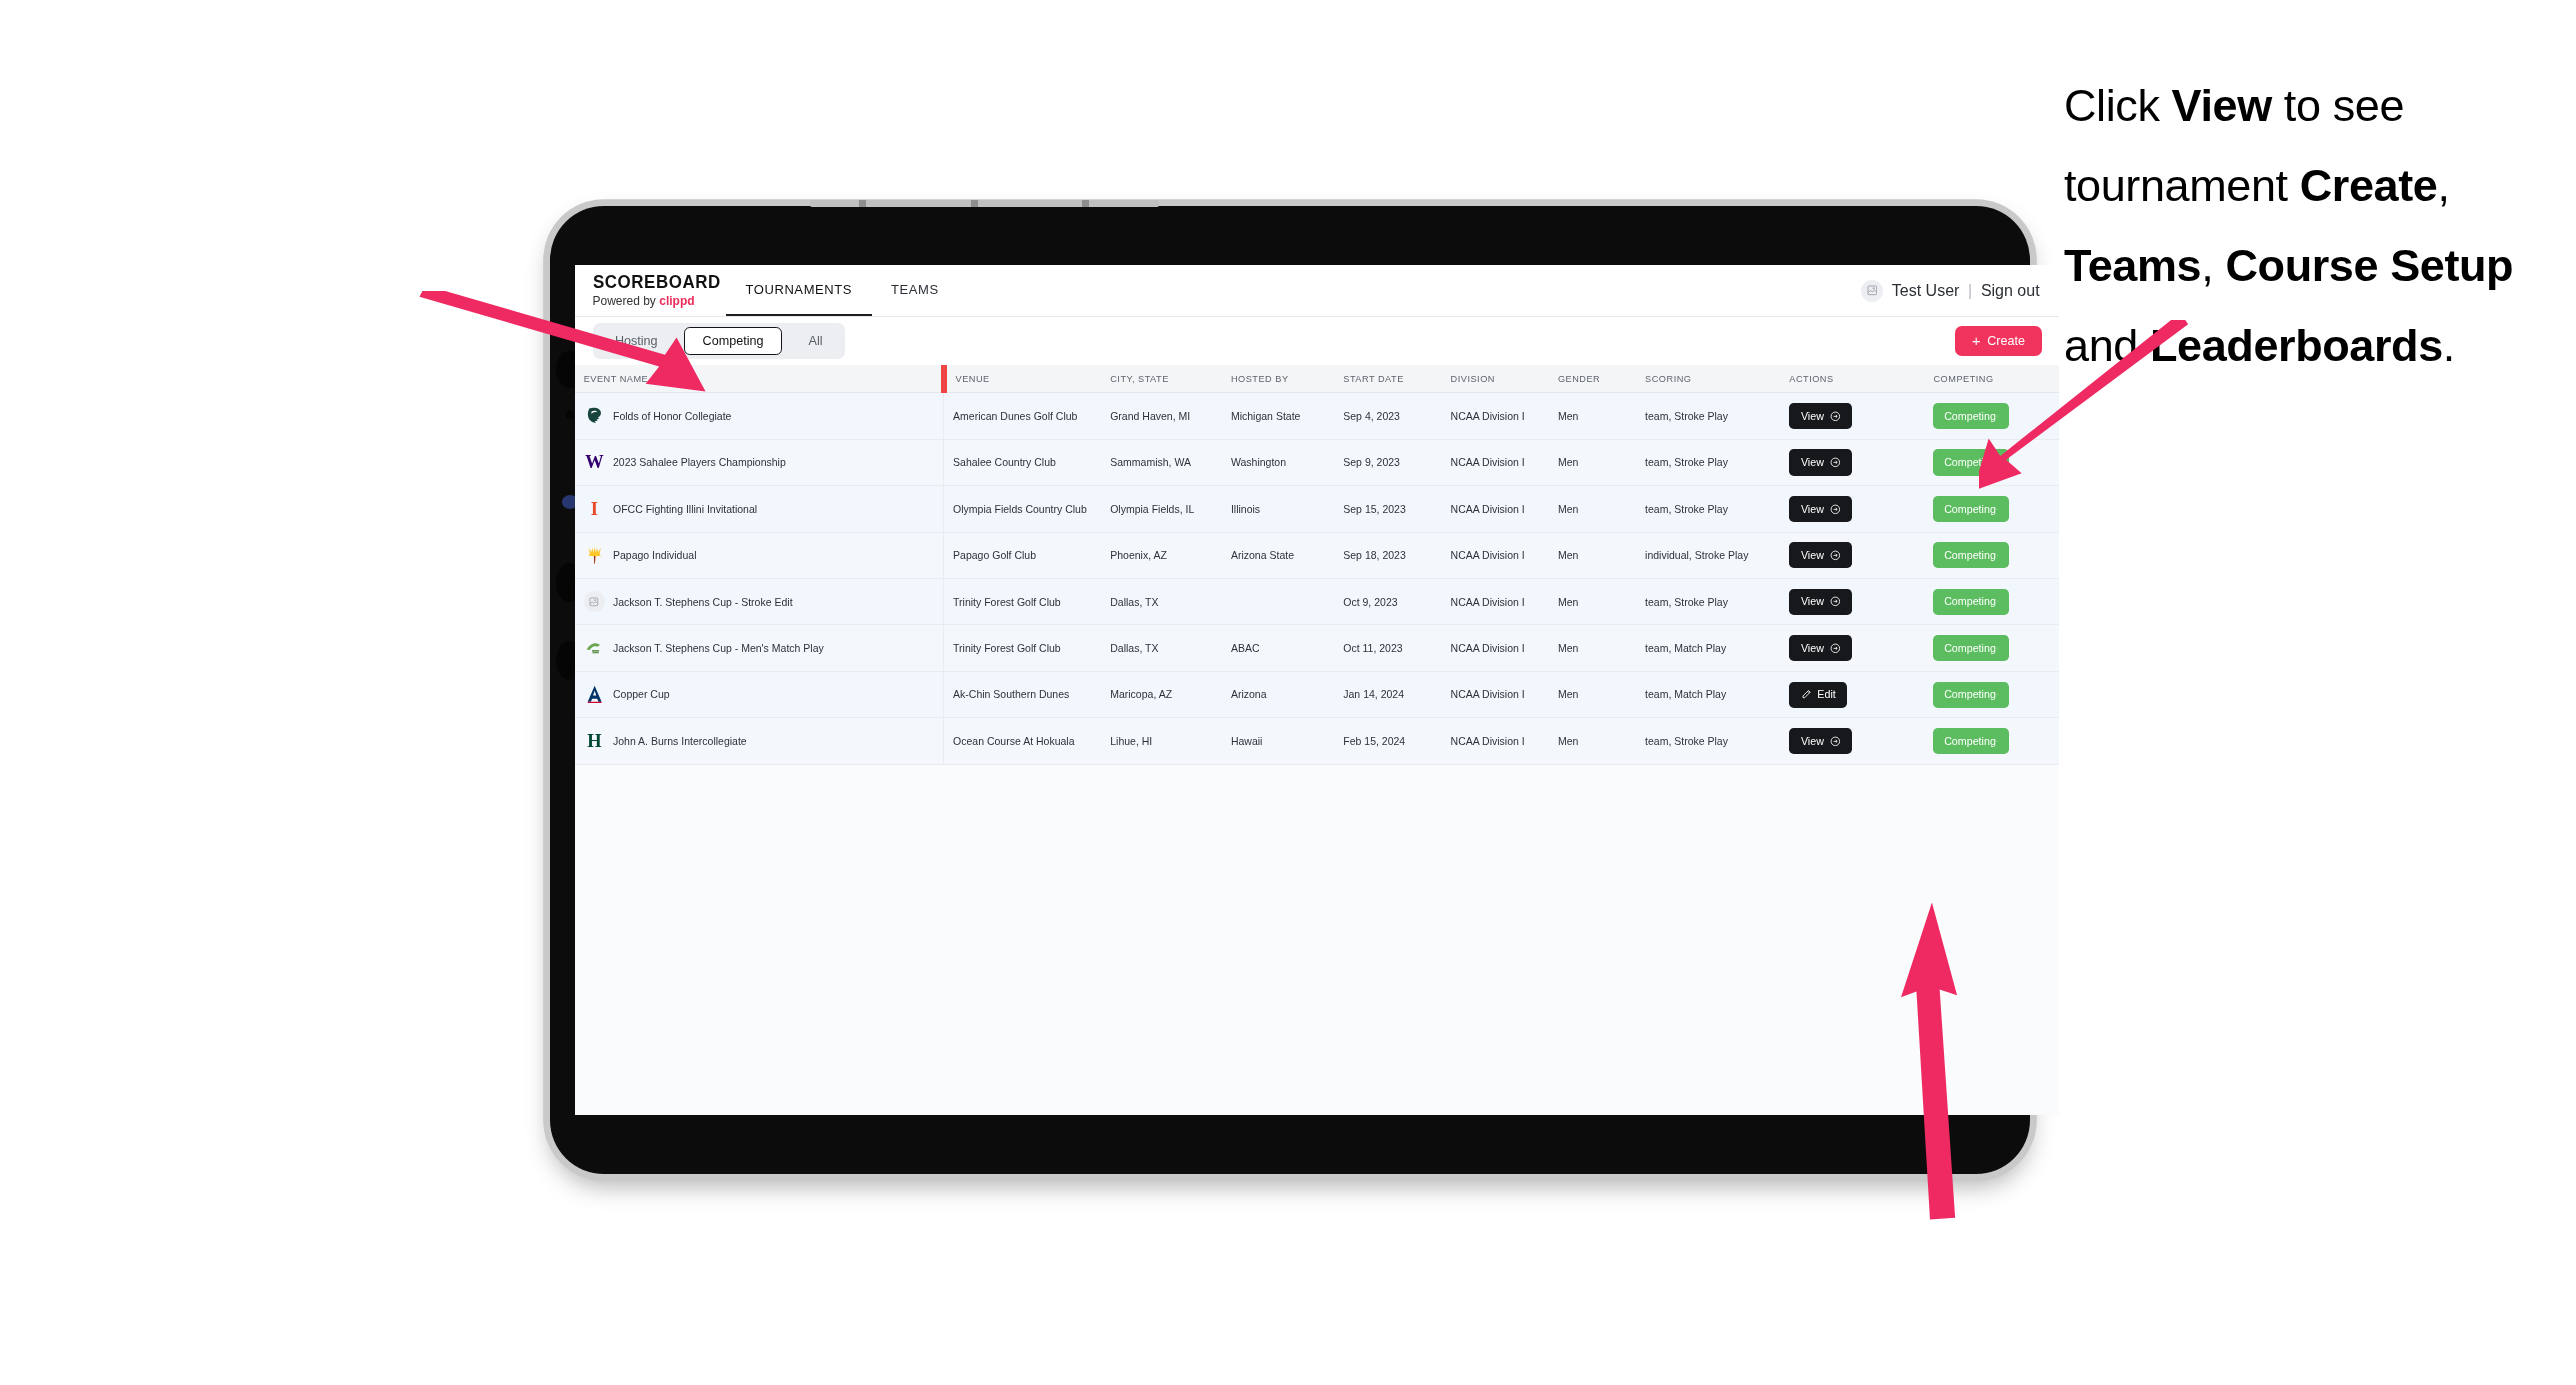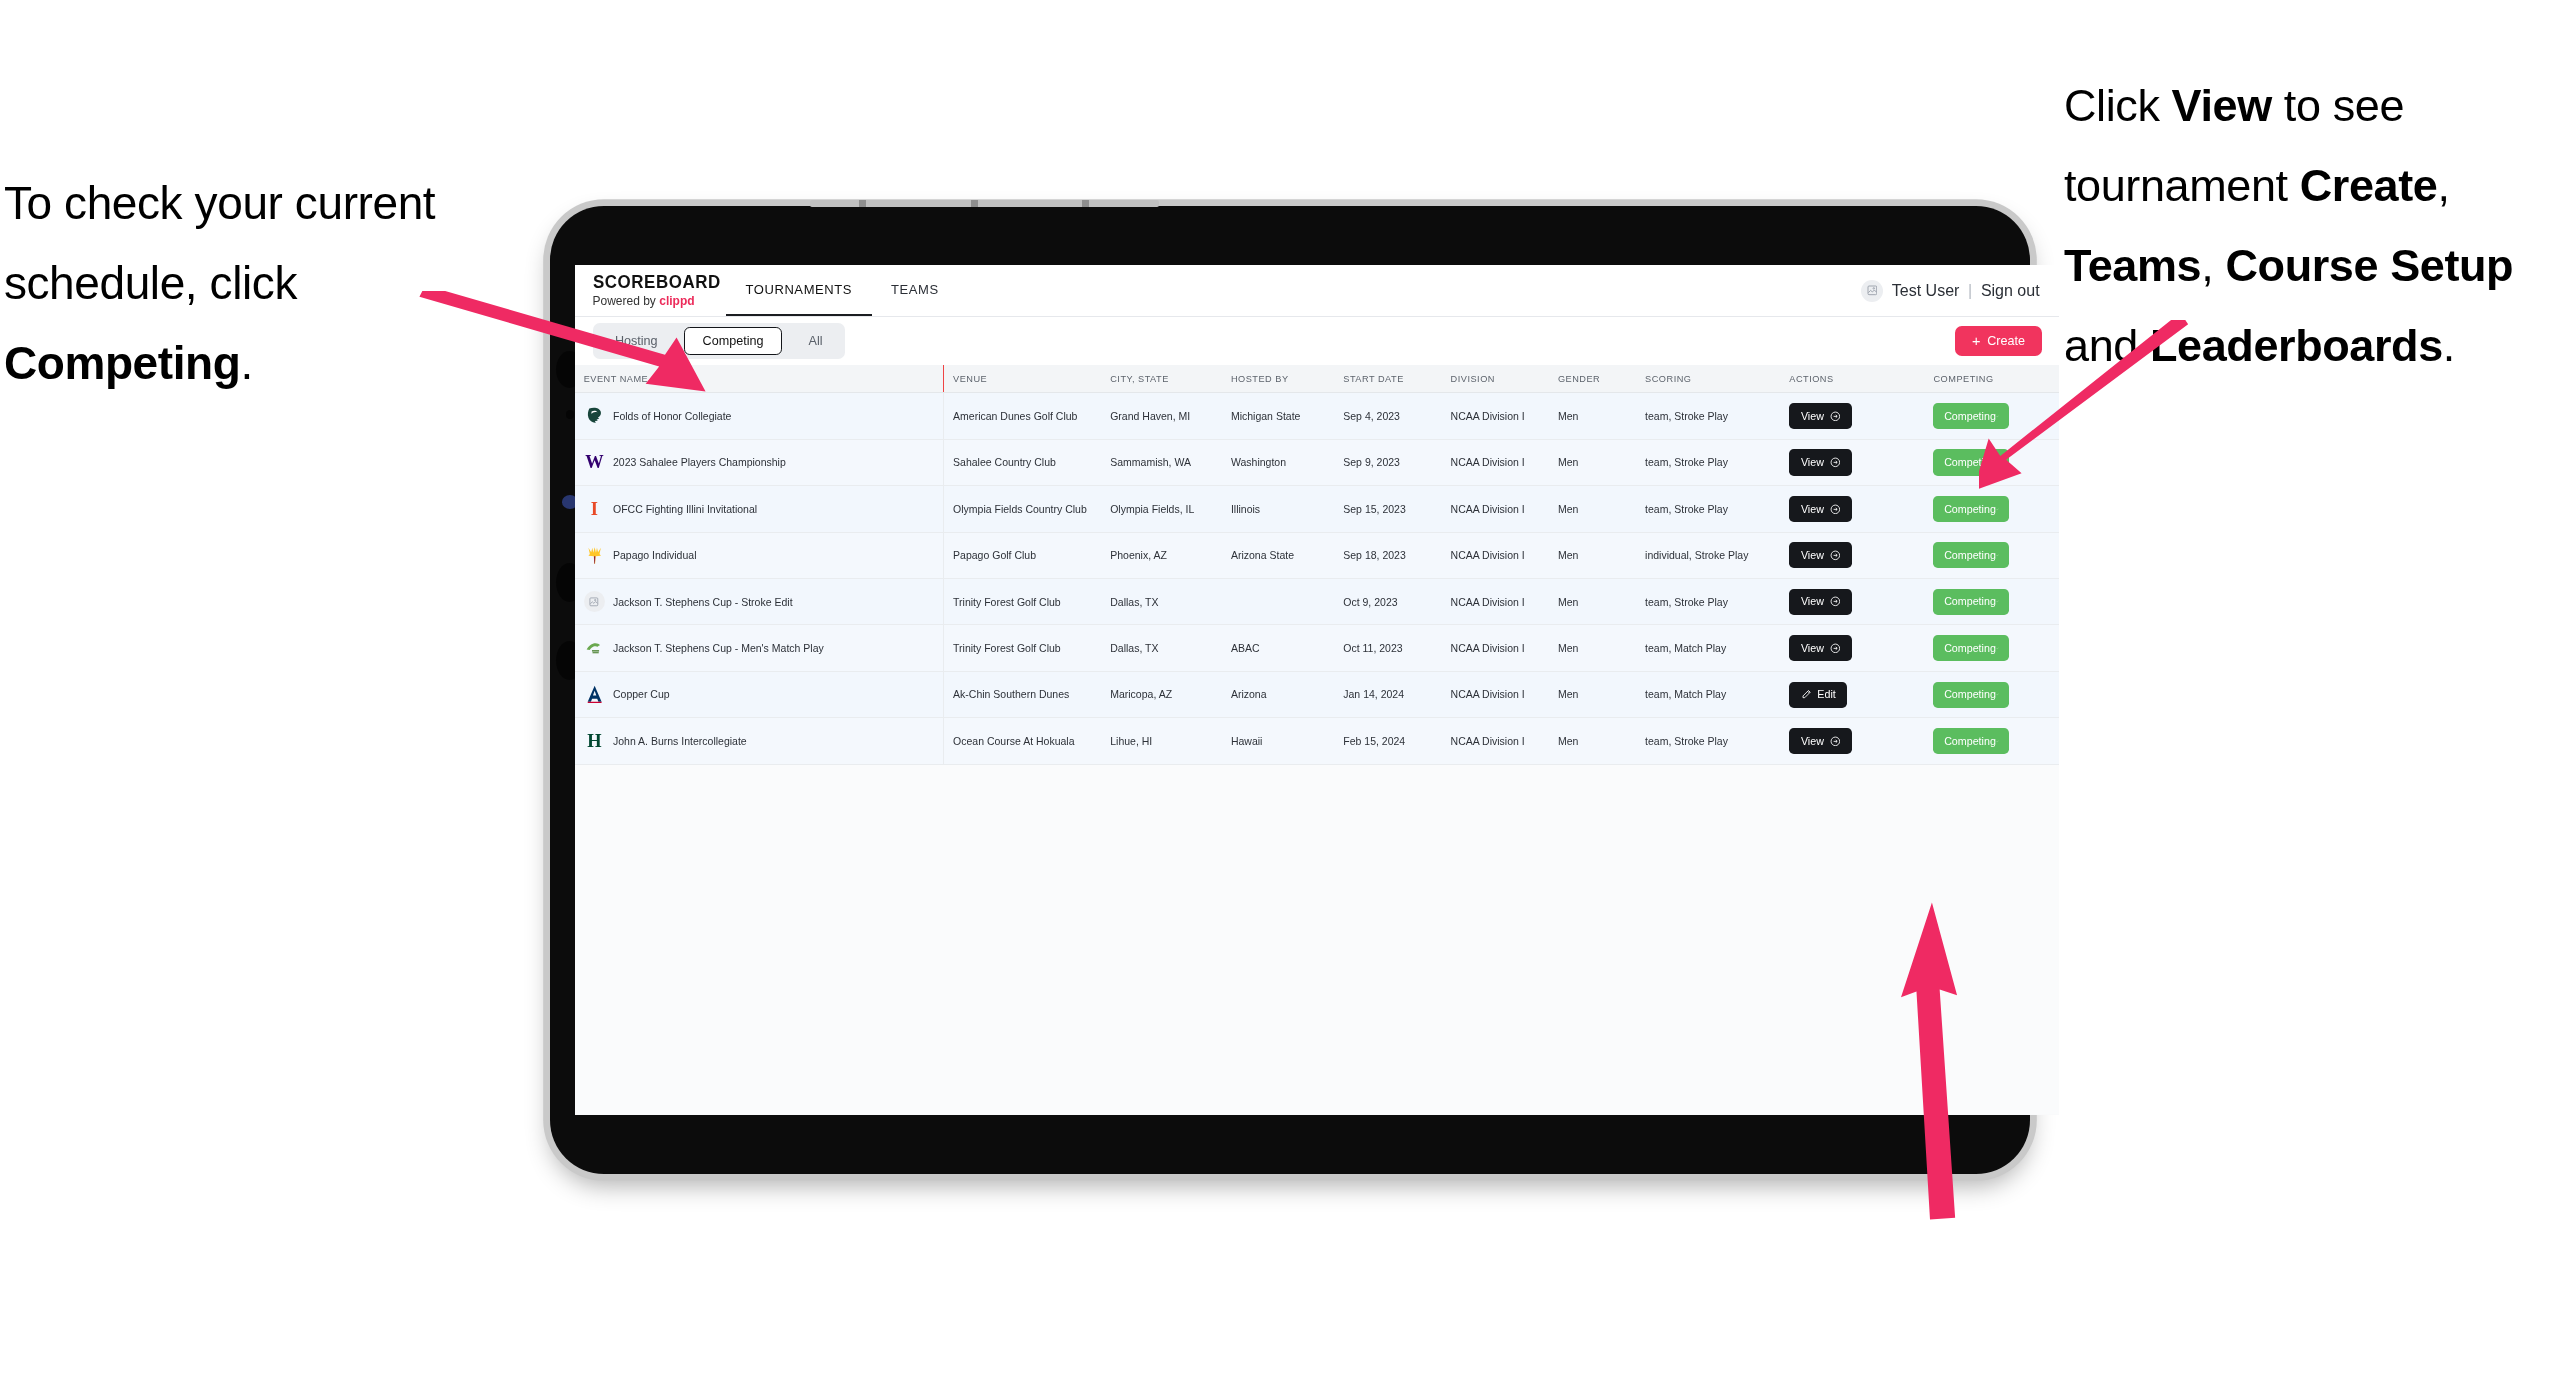--- a/index.html
+++ b/index.html
@@ -116,21 +116,21 @@
     padding: 8.7px 8.7px; border-bottom:1px solid #e4e7ea; vertical-align:middle;
     white-space:nowrap;
   }
   tbody td {
     font-size: 10.5px; color:#2d3138; padding: 9.7px 8.7px;
     border-bottom:1px solid #e9ecef; vertical-align:middle; line-height:1.35;
   }
   tbody tr { background:#f2f7fd; }
   tbody tr:nth-child(even) { background:#f4f8fd; }
   td.ev { border-right:1px solid #e9ecef; }
-  th.ev { border-right:1px solid #ef4444; }
+  th.ev { border-right:6px solid #ef4444; }
   .ev-inner { display:flex; align-items:center; gap: 8px; }
   .logo { width:21.3px; height:21.3px; flex:0 0 21.3px; display:flex; align-items:center; justify-content:center; }
   .logo svg, .logo span { display:block; }
   .logo-txt { font-weight:700; font-size:18.4px; line-height:1; font-family:"Liberation Serif", serif; }
 
   .btn-dark {
     display:inline-flex; align-items:center; justify-content:center; gap:5.8px;
     background:#16181c; color:#fff; font-size:10.7px;
     padding: 5.8px 11.6px; border-radius:4.8px; cursor:pointer; min-width:54px;
   }
@@ -152,23 +152,20 @@
   col.c-gender { width: 5.2%; }
   col.c-score  { width: 8.6%; }
   col.c-act    { width: 8.6%; }
   col.c-comp   { width: 8.0%; }
 </style>
 </head>
 <body>
 
 <div id="stage">
 
-  <div class="annot" id="annot-left">
-    <span>To check your current schedule, click </span><b>Competing</b><span>.</span>
-  </div>
 
   <div class="annot" id="annot-right">
     <span>Click </span><b>View</b><span> to see tournament </span><b>Create</b><span>, </span><b>Teams</b><span>, </span><b>Course Setup</b><span> and </span><b>Leaderboards</b><span>.</span>
   </div>
 
 
   <div id="tablet">
     <div id="tablet-top-grille"></div>
     <div class="side-btn" id="sb1"></div>
     <div class="side-btn" id="sb2"></div>

